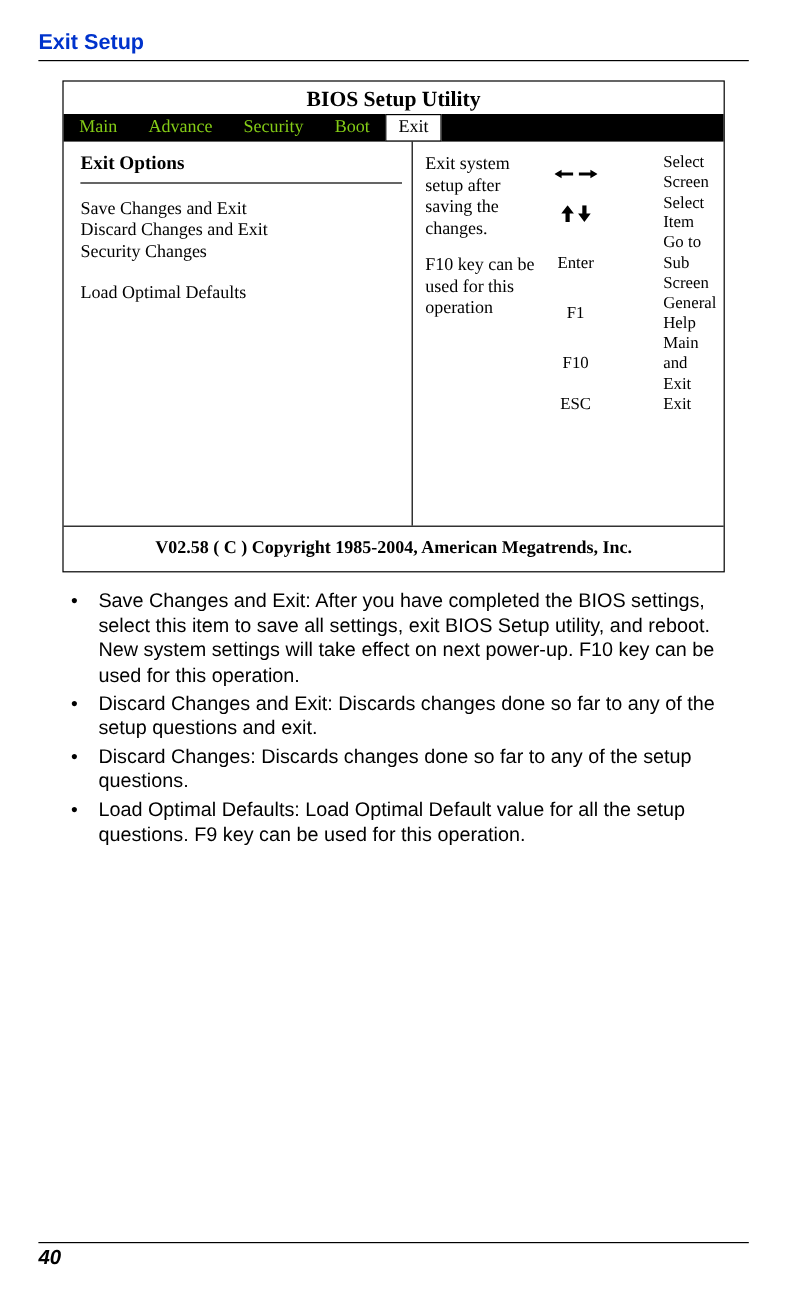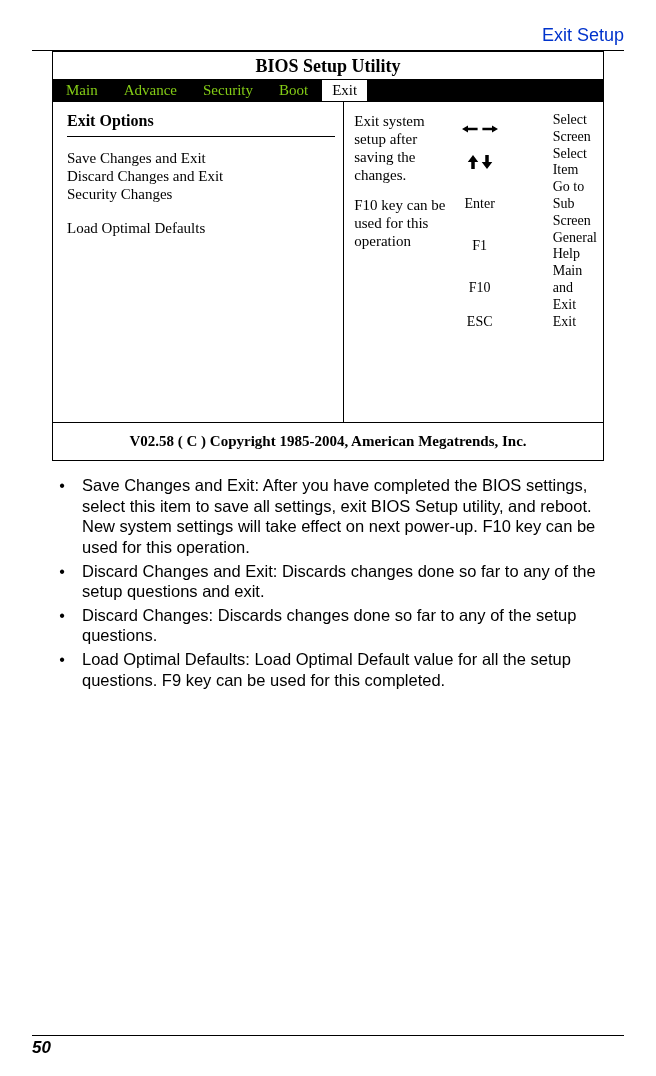--- a/index.html
+++ b/index.html
@@ -9,25 +9,25 @@
     background: #fff;
     font-family: Arial, Helvetica, sans-serif;
     color: #000;
     position: relative;
   }
   .page {
     padding: 25px 32px 20px 32px;
   }
   .section-title {
     color: #0033cc;
-    font-weight: normal;
+    font-weight: bold;
     font-size: 18px;
     padding-bottom: 4px;
     border-bottom: 1.5px solid #000;
-    text-align: right;
+    margin-bottom: 16px;
   }
   .bios-box {
     margin: 0 20px;
     border: 1px solid #000;
   }
   .bios-title {
     text-align: center;
     font-family: "Times New Roman", serif;
     font-weight: bold;
     font-size: 18px;
@@ -200,18 +200,18 @@
     <div class="bullet-item">
       <div class="dot">•</div>
       <div class="txt">Discard Changes and Exit: Discards changes done so far to any of the setup questions and exit.</div>
     </div>
     <div class="bullet-item">
       <div class="dot">•</div>
       <div class="txt">Discard Changes: Discards changes done so far to any of the setup questions.</div>
     </div>
     <div class="bullet-item">
       <div class="dot">•</div>
-      <div class="txt">Load Optimal Defaults: Load Optimal Default value for all the setup questions. F9 key can be used for this completed.</div>
+      <div class="txt">Load Optimal Defaults: Load Optimal Default value for all the setup questions. F9 key can be used for this operation.</div>
     </div>
   </div>
 </div>
 
-<div class="page-num">50</div>
+<div class="page-num">40</div>
 
 </body></html>

